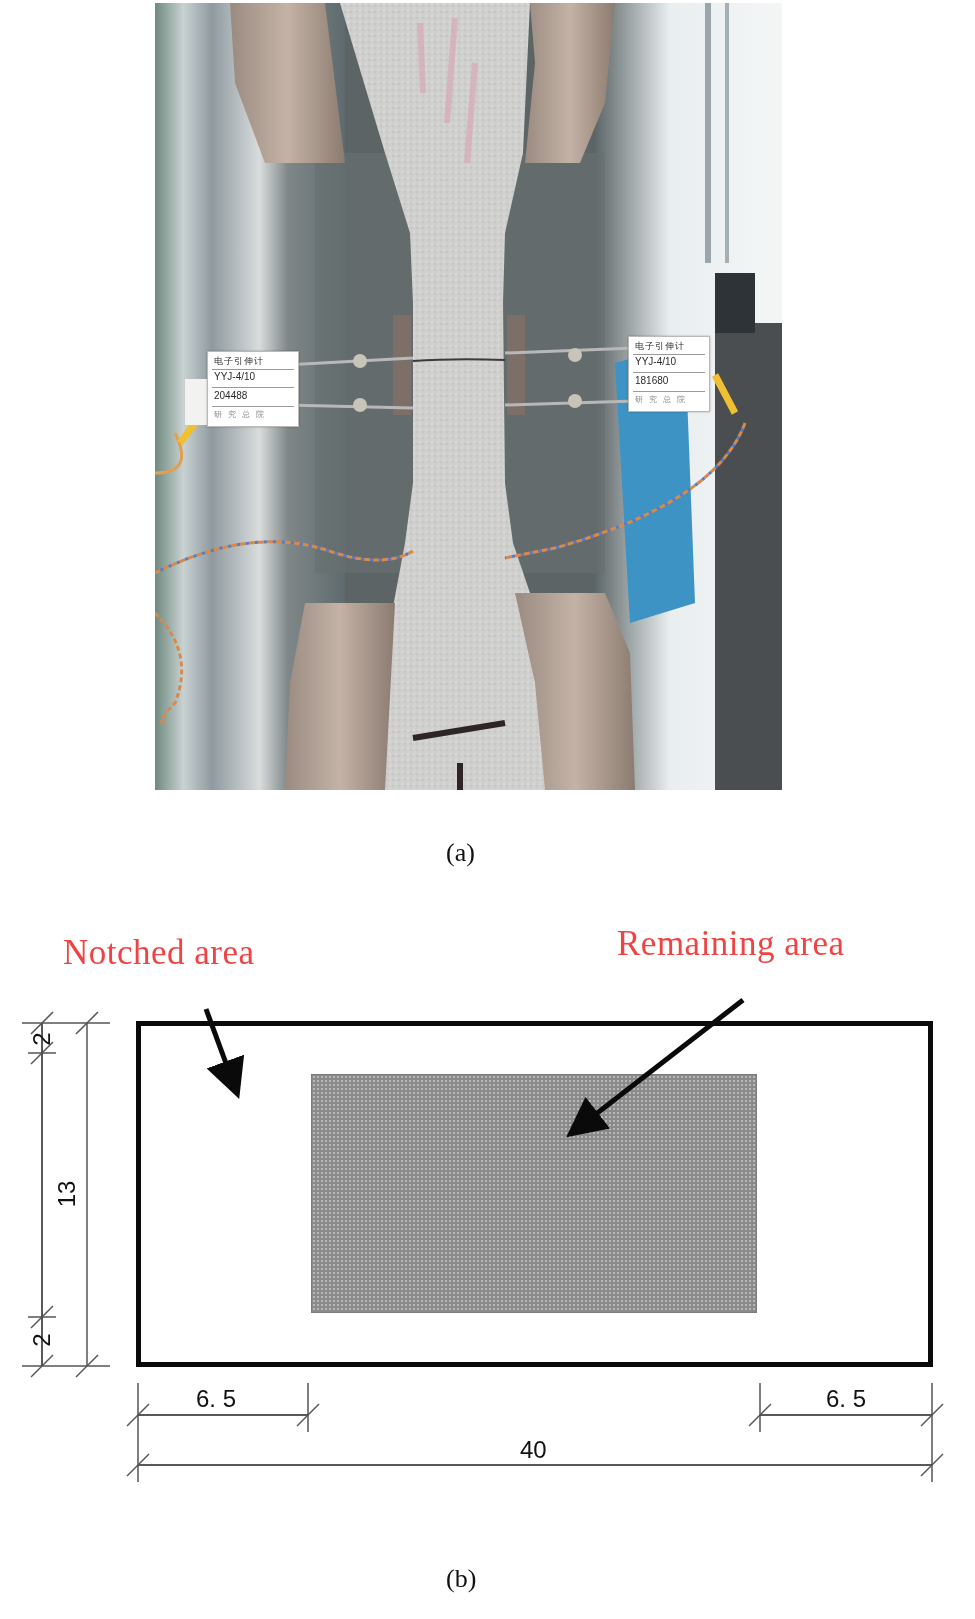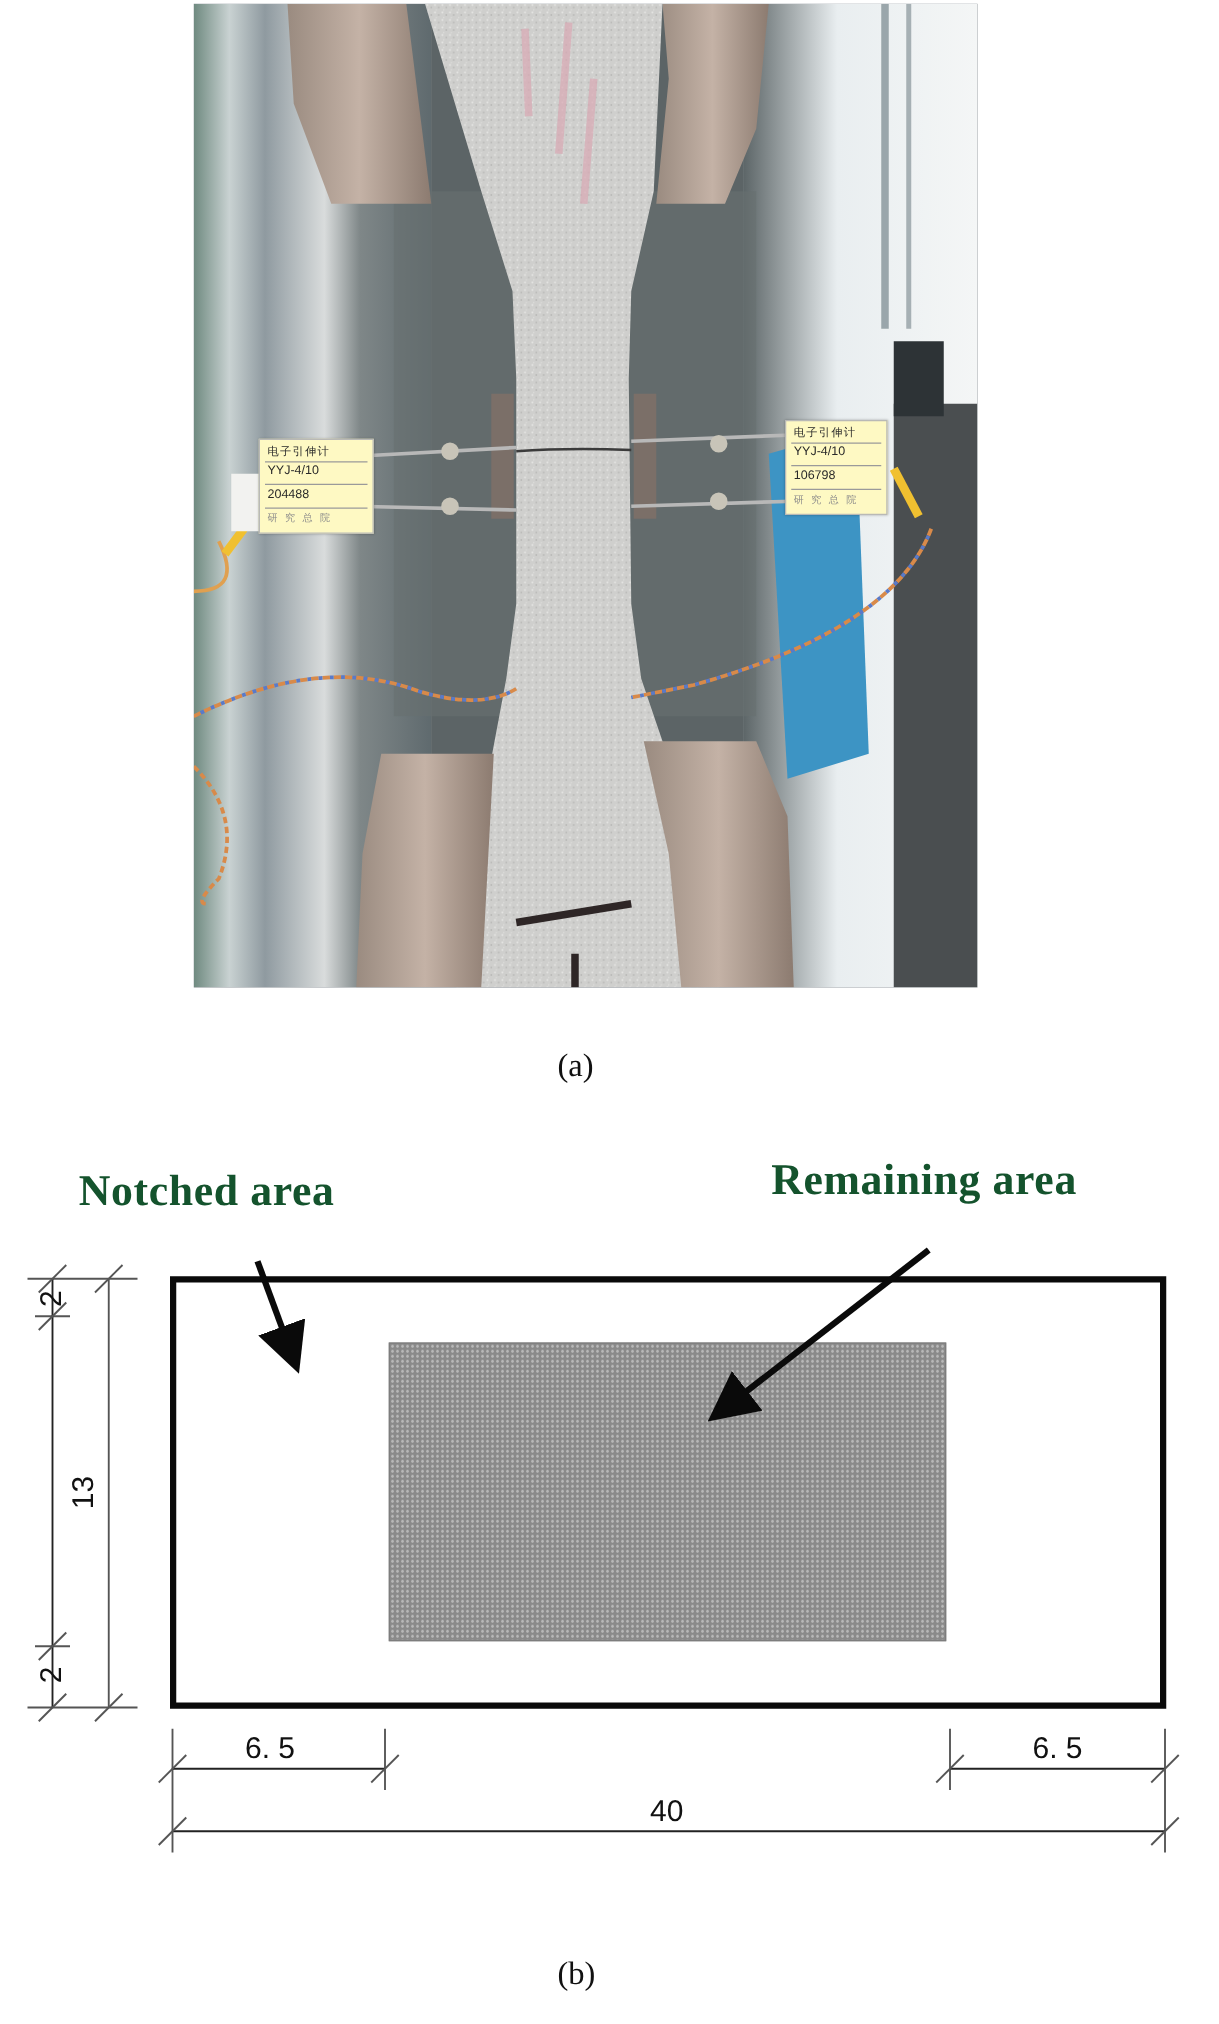--- a/index.html
+++ b/index.html
@@ -1,32 +1,32 @@
 <!DOCTYPE html>
 <html><head>
 <meta charset="utf-8">
 <style>
   html, body { margin: 0; padding: 0; background: #ffffff; }
   body { width: 975px; height: 1619px; position: relative; overflow: hidden; font-family: "Liberation Serif", serif; }
 
   
   .photo { position: absolute; left: 155px; top: 3px; width: 627px; height: 787px; overflow: hidden; background: #8d949a; }
   .photo svg { position: absolute; left: 0; top: 0; }
-  .gauge-label { position: absolute; background: #fef9c3; border: 1px solid #b9b9b6; box-shadow: 0 0 2px rgba(0,0,0,.3); font-family: "Liberation Sans", sans-serif; color: #2a2a2a; }
+  .gauge-label { position: absolute; background: #ffffff; border: 1px solid #b9b9b6; box-shadow: 0 0 2px rgba(0,0,0,.3); font-family: "Liberation Sans", sans-serif; color: #2a2a2a; }
   .gauge-label .row { position: absolute; left: 6px; white-space: nowrap; }
   .gauge-label .r1 { top: 3px; font-size: 9px; letter-spacing: 1px; }
   .gauge-label .r2 { top: 19px; font-size: 10px; }
   .gauge-label .r3 { top: 38px; font-size: 10px; }
   .gauge-label .r4 { top: 57px; font-size: 8px; letter-spacing: 6px; color: #8a8a8a; font-family: Liberation Serif, serif; }
   .gauge-label .sep { position: absolute; left: 4px; right: 4px; height: 1px; background: #9a9a9a; }
 
   .caption { position: absolute; font-family: "Liberation Serif", serif; font-size: 26px; color: #111; }
 
   
-  .diagram-label { position: absolute; font-family: "Liberation Serif", serif; font-weight: bold; font-size: 35px; color: #14532d; white-space: nowrap; letter-spacing: 0.5px; }
+  .diagram-label { position: absolute; font-family: "Liberation Serif", serif; font-weight: normal; font-size: 35px; color: #ef4444; white-space: nowrap; letter-spacing: 0.5px; }
   .dim-text { position: absolute; font-family: "Liberation Sans", sans-serif; font-size: 24px; color: #111; white-space: nowrap; }
   .dim-text.vert { transform: rotate(-90deg); transform-origin: center center; }
   .outer-rect { position: absolute; left: 136px; top: 1021px; width: 787px; height: 336px; border: 5px solid #0a0a0a; }
   .inner-rect { position: absolute; left: 311px; top: 1074px; width: 446px; height: 239px; background-color: #8a8a8a;
     background-image: radial-gradient(circle, #b8b8b8 0.9px, transparent 1.3px);
     background-size: 4px 4px; border: 1px solid #7d7d7d; box-sizing: border-box; }
   .overlay-svg { position: absolute; left: 0; top: 0; }
 </style>
 </head>
 <body>
@@ -120,21 +120,21 @@
     <span class="row r3">204488</span>
     <div class="sep" style="top:54px;"></div>
     <span class="row r4">研究总院</span>
   </div>
 
   <div class="gauge-label" style="left:473px; top:333px; width:80px; height:74px;">
     <span class="row r1">电子引伸计</span>
     <div class="sep" style="top:17px;"></div>
     <span class="row r2">YYJ-4/10</span>
     <div class="sep" style="top:35px;"></div>
-    <span class="row r3">106798</span>
+    <span class="row r3">181680</span>
     <div class="sep" style="top:54px;"></div>
     <span class="row r4">研究总院</span>
   </div>
 </div>
 
 <div class="caption" style="left:446px; top:838px;">(a)</div>
 
 <div class="diagram-label" style="left:63px; top:933px;">Notched  area</div>
 <div class="diagram-label" style="left:617px; top:924px;text-align:center;">Remaining area</div>
 

